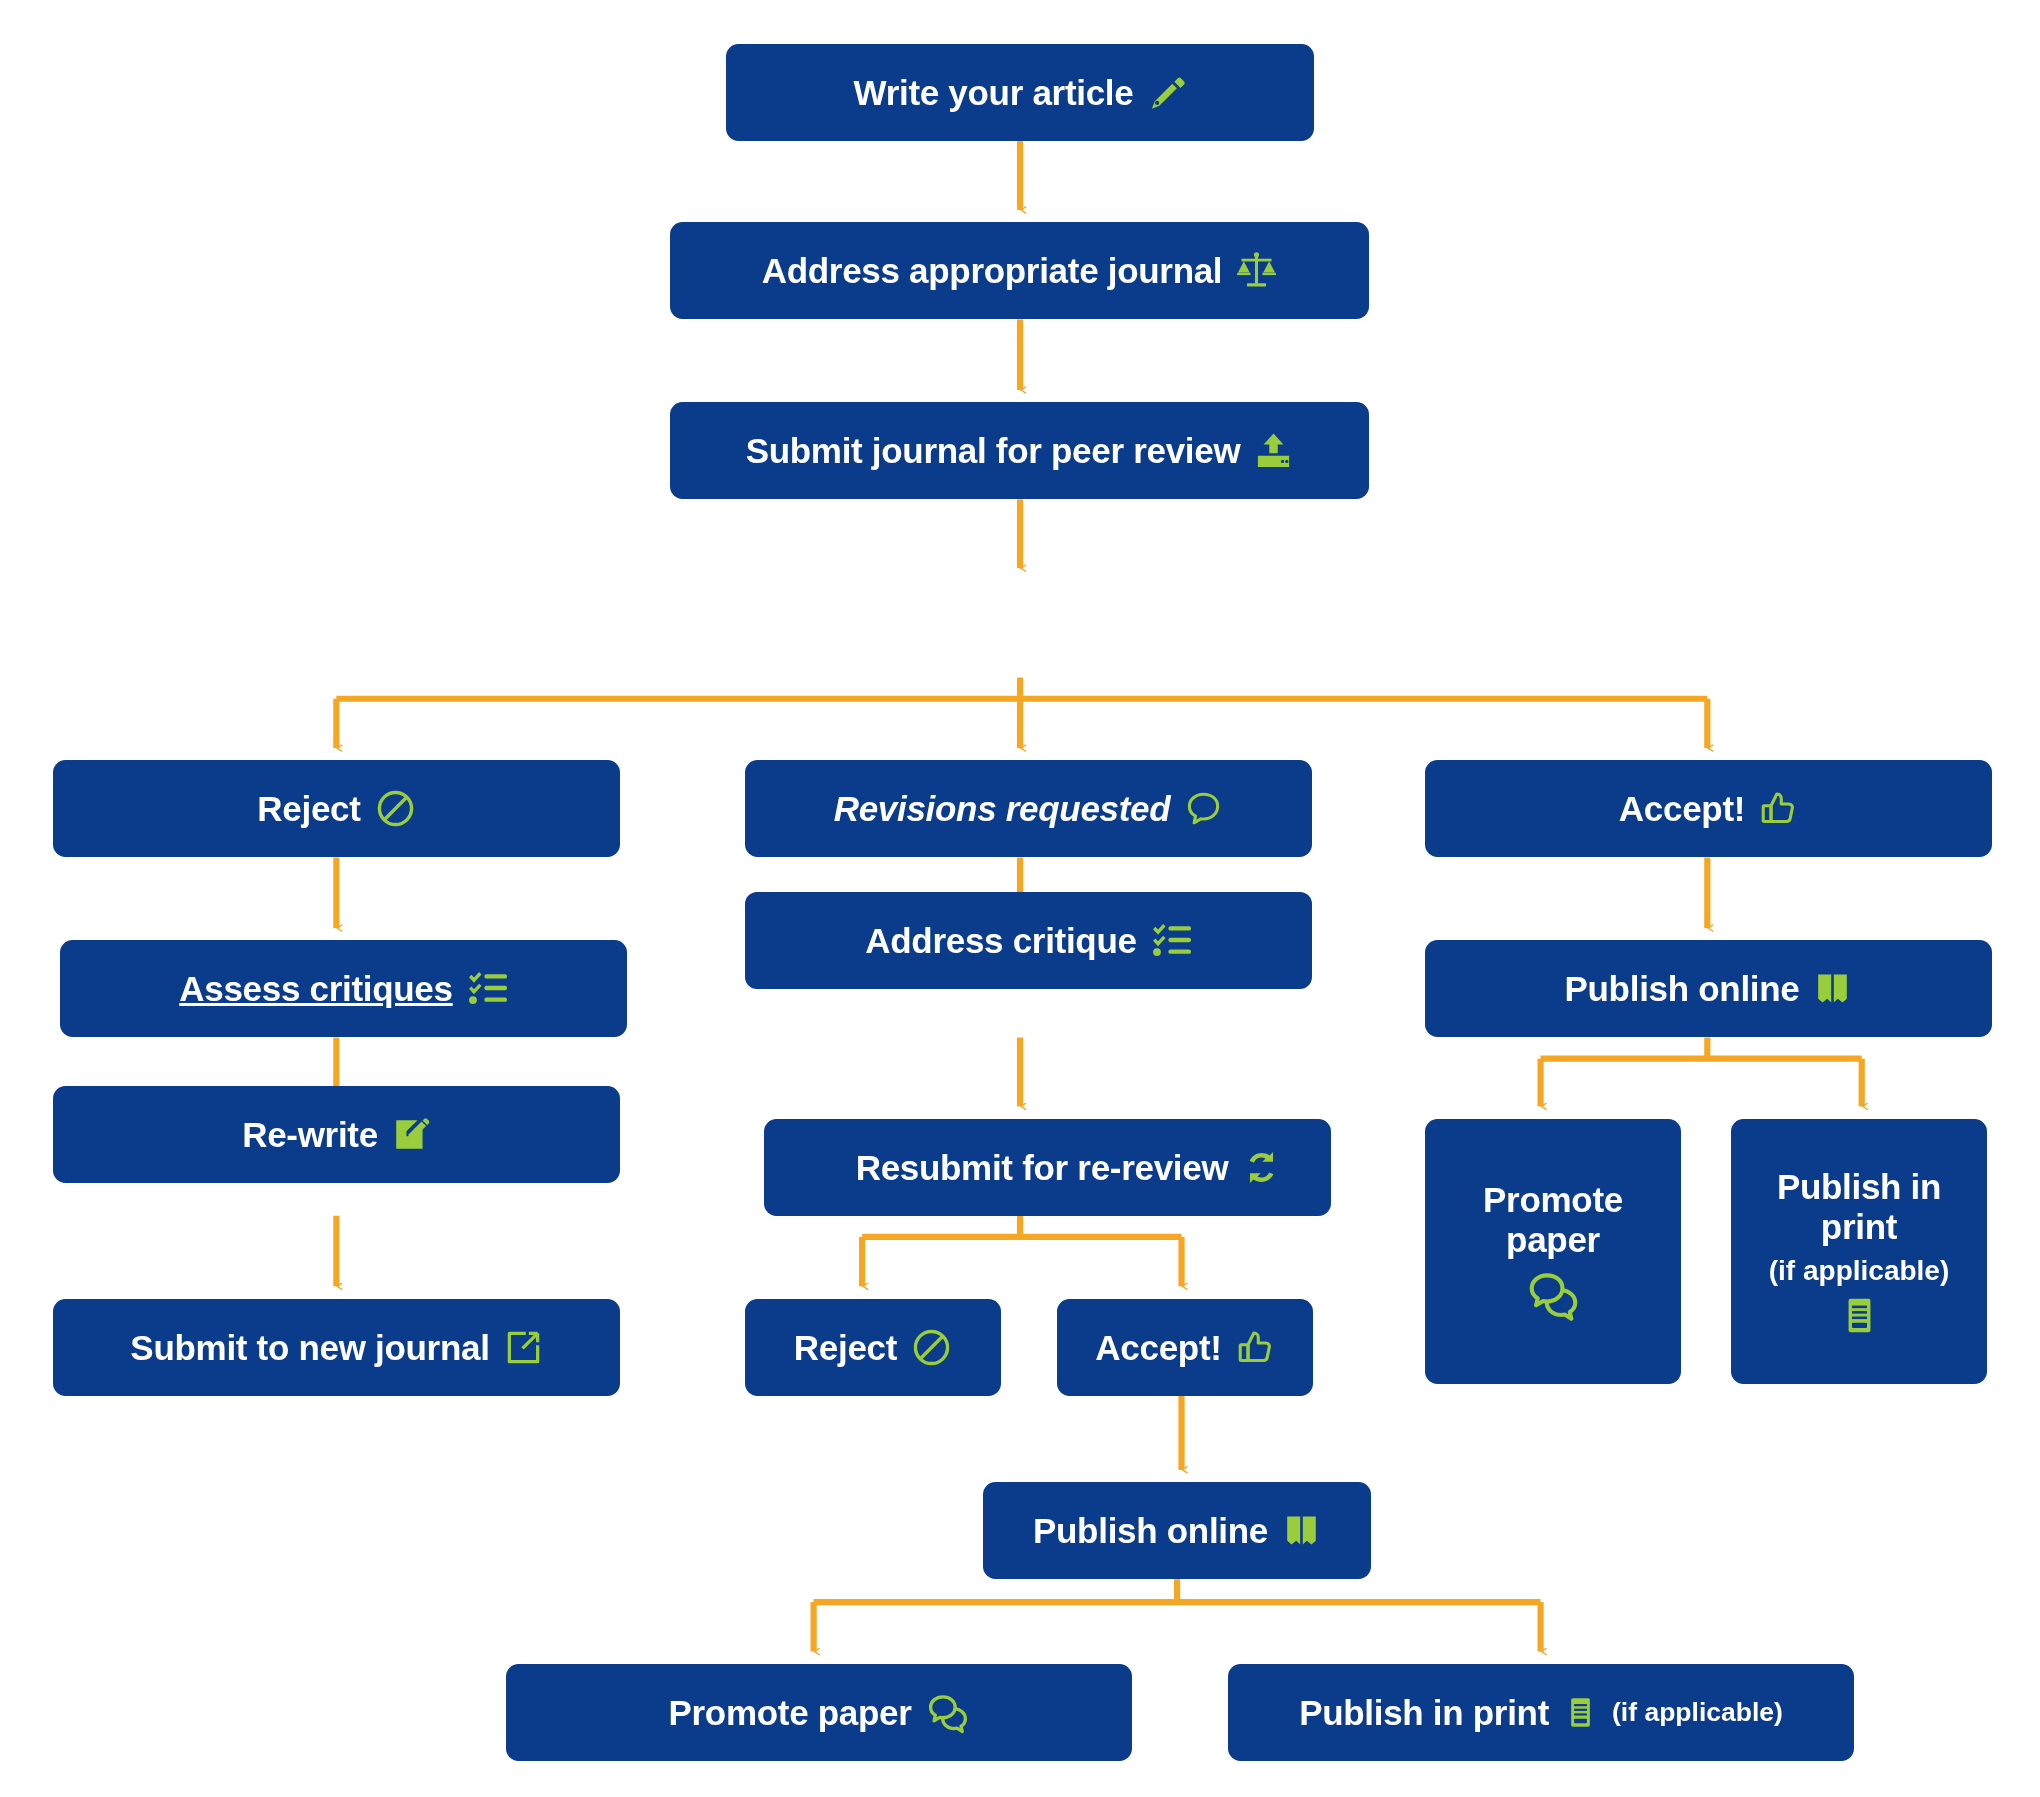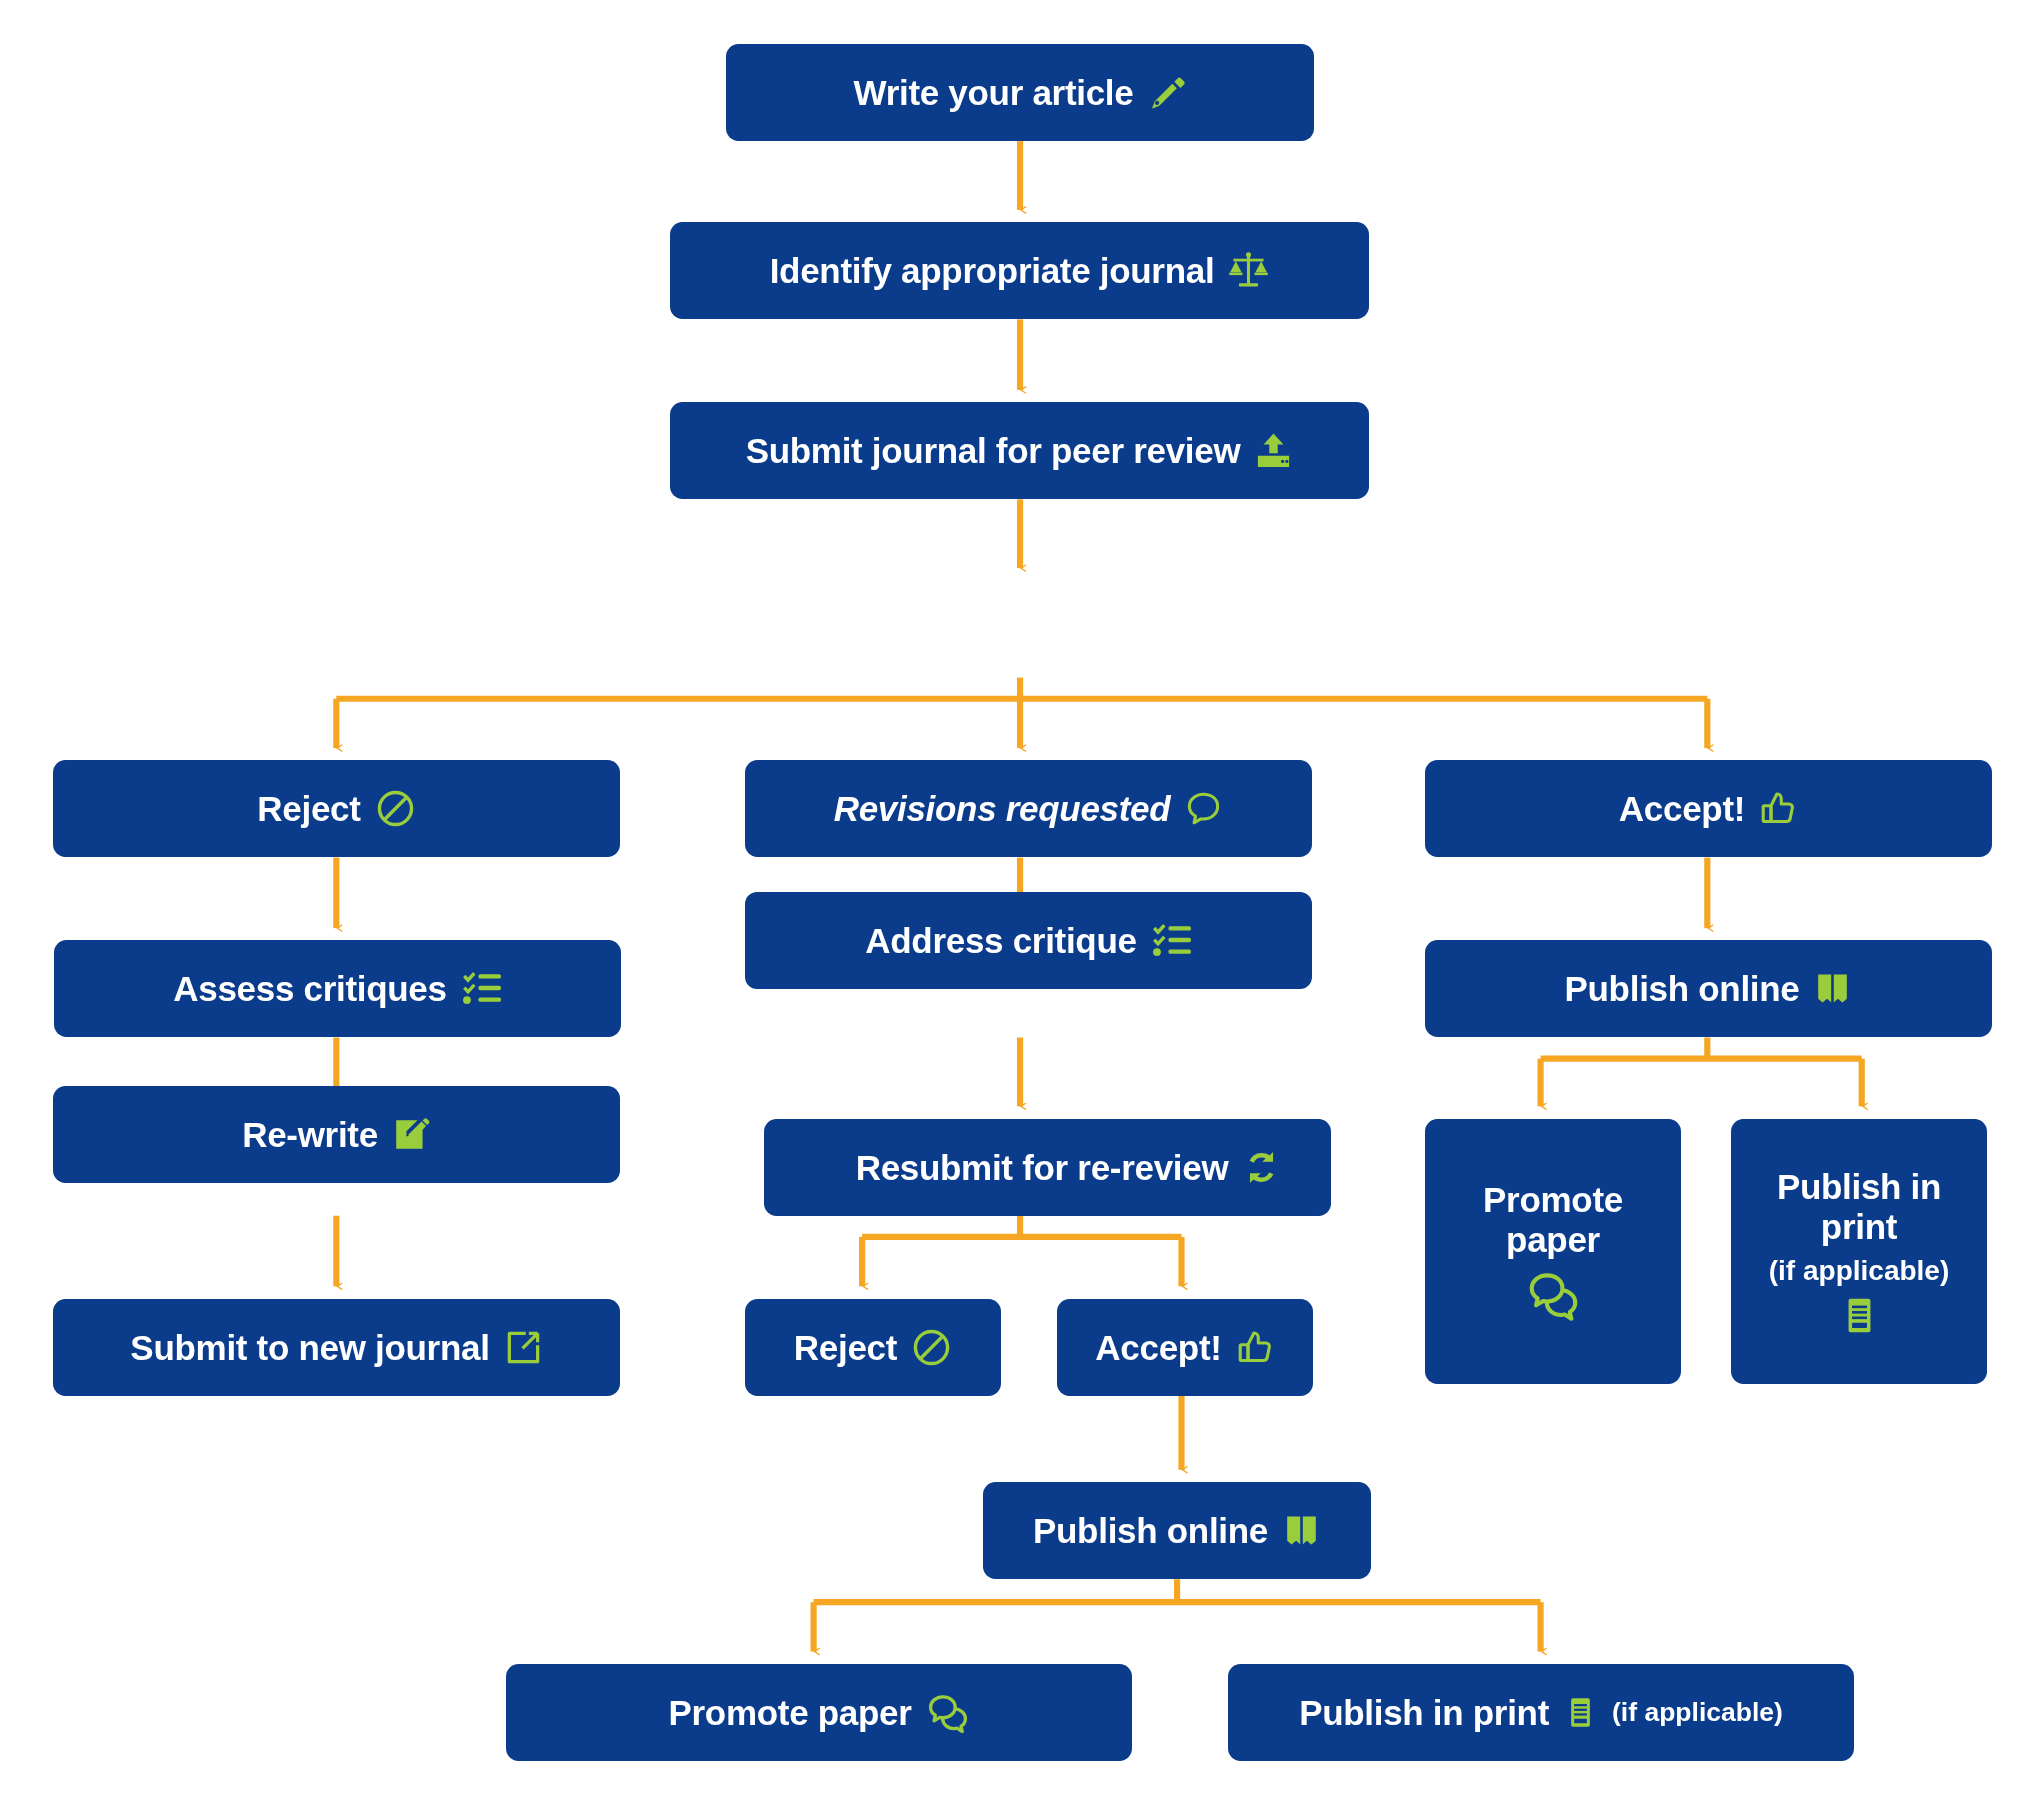--- a/index.html
+++ b/index.html
@@ -136,21 +136,21 @@
           <path d="M20.8 3.2c-.5-.5-1.3-.5-1.8 0l-2.2 2.2 3.8 3.8 2.2-2.2c.5-.5.5-1.3 0-1.8l-2-2z" fill="#9acd3c"></path>
           <path d="M15.6 6.6 4.8 17.4 3 22l4.6-1.8L18.4 9.4 15.6 6.6z" fill="#9acd3c"></path>
           <circle cx="6.2" cy="18.4" r="1.3" fill="#0b3c8c"></circle>
         </svg>
       </span>
     </div>
   </div>
 
   <div class="node" style="left:670px; top:222px; width:699px; height:97px;">
     <div class="row">
-      <span class="label">Identify appropriate journal</span>
+      <span class="label">Address appropriate journal</span>
       <span class="ico">
         <svg width="41" height="41" viewBox="0 0 24 24">
           <g fill="#9acd3c">
             <rect x="11.1" y="3.4" width="1.8" height="16.2"></rect>
             <circle cx="12" cy="2.8" r="1.5"></circle>
             <rect x="3.2" y="5.1" width="17.6" height="1.6"></rect>
             <rect x="6.4" y="19.4" width="11.2" height="1.9" rx=".5"></rect>
             <path d="M4.6 6.6 1.2 13.2h6.8L4.6 6.6z"></path>
             <path d="M19.4 6.6 16 13.2h6.8l-3.4-6.6z"></path>
             <rect x="0.7" y="13.3" width="7.8" height="1.4"></rect>
@@ -208,21 +208,21 @@
         <svg width="39" height="39" viewBox="0 0 24 24">
           <g fill="none" stroke="#9acd3c" stroke-width="1.9" stroke-linejoin="round">
             <path d="M7.4 10.3 11 3.1c1.6 0 2.7 1.2 2.7 2.7v3.4h4.7c1.4 0 2.4 1.2 2.1 2.5l-1.3 6.4c-.2 1.1-1.2 1.9-2.3 1.9H7.4V10.3z"></path>
             <rect x="2.6" y="10.3" width="4.8" height="9.7" rx="0.6"></rect>
           </g>
         </svg>
       </span>
     </div>
   </div>
 
-  <div class="node" style="left:54px; top:940px; width:567px; height:97px;">
+  <div class="node" style="left:60px; top:940px; width:567px; height:97px;text-decoration:underline;">
     <div class="row">
       <span class="label">Assess critiques</span>
       <span class="ico">
         <svg width="41" height="41" viewBox="0 0 24 24">
           <g fill="#9acd3c">
             <path d="M1.2 5.4 2.6 4 4.1 5.6 7.1 2.4l1.4 1.4L4.1 8.6z"></path>
             <rect x="10.2" y="3.6" width="13.2" height="2.6" rx="1.1"></rect>
             <path d="M1.2 12.2 2.6 10.8l1.5 1.6 3-3.2 1.4 1.4-4.4 4.8z"></path>
             <rect x="10.2" y="10.4" width="13.2" height="2.6" rx="1.1"></rect>
             <circle cx="3.5" cy="18.8" r="2.3"></circle>

